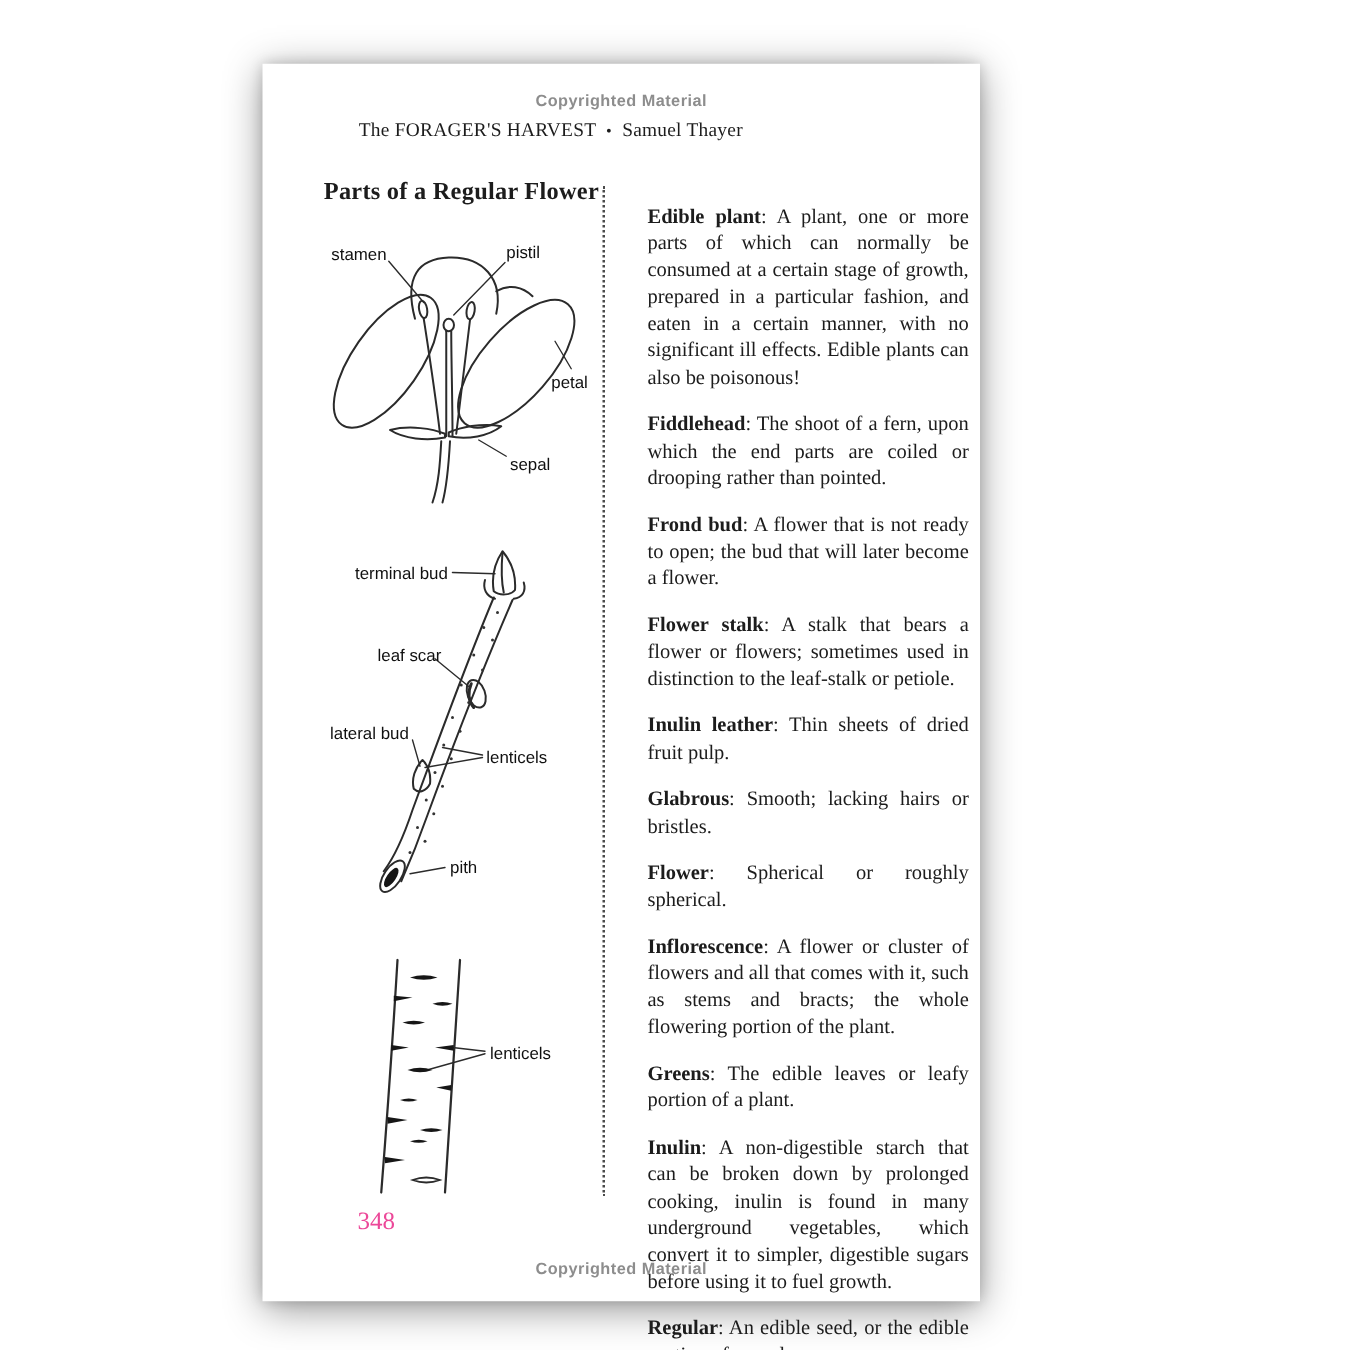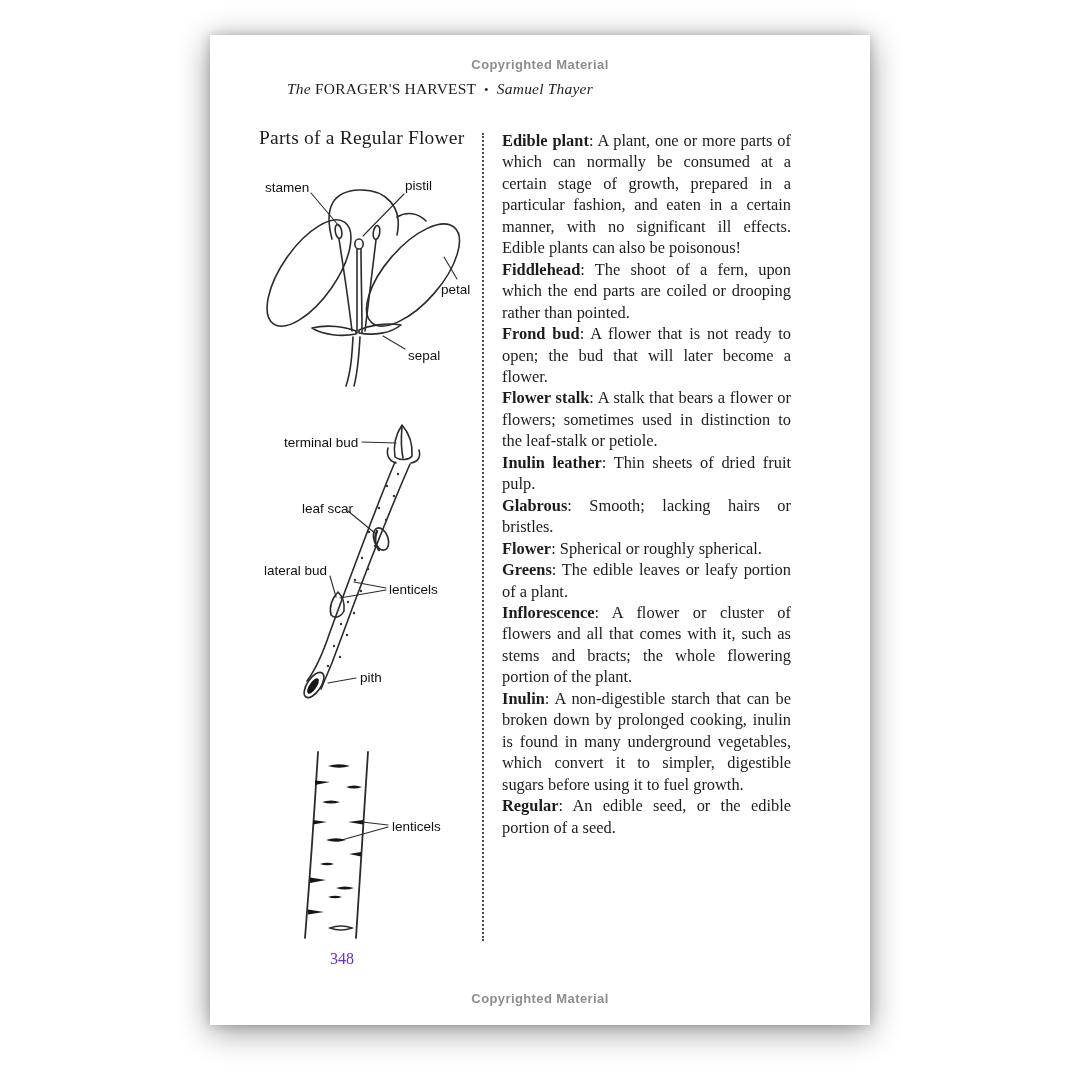--- a/index.html
+++ b/index.html
@@ -1,54 +1,54 @@
 <!DOCTYPE html>
 <html lang="en"><head>
 <meta charset="utf-8">
 <style>
   html,body{margin:0;padding:0;}
   body{
     width:1080px;height:1080px;position:relative;background:#ffffff;
     font-family:"Liberation Serif", serif;color:#1c1c1c;overflow:hidden;
   }
   .page{
-    position:absolute;left:210px;top:35px;width:660px;height:990px;
+    position:absolute;left:210px;top:51px;width:574px;height:990px;
     background:#ffffff;
     box-shadow:0 6px 30px rgba(0,0,0,0.42), 0 0 10px rgba(0,0,0,0.18);
   }
   .copyright{
     position:absolute;left:0;right:0;text-align:center;
     font-family:"Liberation Sans", sans-serif;font-size:13px;
     color:#8d8d8d;letter-spacing:.4px;font-weight:600;
   }
   .copyright.top{top:22px;}
   .copyright.bottom{top:956px;}
   .book-header{
     position:absolute;left:77px;top:45px;font-size:15.5px;color:#1c1c1c;
     letter-spacing:.2px;white-space:nowrap;
   }
-  .book-header .it{font-style:italic;}
+  .book-header .it{}
   .book-header .bull{font-size:13px;padding:0 4px;}
   .section-title{
-    position:absolute;left:49px;top:92px;font-size:19.5px;font-weight:normal;
+    position:absolute;left:49px;top:92px;font-size:19.5px;font-weight:bold;
     letter-spacing:.2px;white-space:nowrap;
   }
   .divider{
     position:absolute;left:272px;top:98px;height:808px;width:0;
     border-left:2.2px dotted #4a4a4a;
   }
   .glossary{
     position:absolute;left:292px;top:95px;width:289px;
     font-size:16.4px;line-height:21.45px;text-align:justify;
     hyphens:auto;-webkit-hyphens:auto;
   }
-  .glossary p{margin:0;}
+  .glossary p{margin:16px;}
   .glossary b{font-weight:bold;}
   .page-number{
-    position:absolute;left:76px;top:915px;font-size:16px;color:#6d28d9;margin-left:44px;
+    position:absolute;left:76px;top:915px;font-size:20px;color:#ec4899;
   }
   svg.diagram{position:absolute;overflow:visible;}
   svg.diagram text{
     font-family:"Liberation Sans", sans-serif;font-size:13.5px;fill:#101010;
   }
   .flower-svg{left:45px;top:132px;}
   .twig-svg{left:50px;top:377px;}
   .bark-svg{left:90px;top:707px;}
 </style>
 </head>
@@ -187,22 +187,22 @@
   </svg>
 
   <div class="glossary">
       <p class="entry"><b>Edible plant</b>: A plant, one or more parts of which can normally be consumed at a certain stage of growth, prepared in a particular fashion, and eaten in a certain manner, with no significant ill effects. Edible plants can also be poisonous!</p>
       <p class="entry"><b>Fiddlehead</b>: The shoot of a fern, upon which the end parts are coiled or drooping rather than pointed.</p>
       <p class="entry"><b>Frond bud</b>: A flower that is not ready to open; the bud that will later become a flower.</p>
       <p class="entry"><b>Flower stalk</b>: A stalk that bears a flower or flowers; sometimes used in distinction to the leaf-stalk or petiole.</p>
       <p class="entry"><b>Inulin leather</b>: Thin sheets of dried fruit pulp.</p>
       <p class="entry"><b>Glabrous</b>: Smooth; lacking hairs or bristles.</p>
       <p class="entry"><b>Flower</b>: Spherical or roughly spherical.</p>
+      <p class="entry"><b>Inflorescence</b>: A flower or cluster of flowers and all that comes with it, such as stems and bracts; the whole flowering portion of the plant.</p>
       <p class="entry"><b>Greens</b>: The edible leaves or leafy portion of a plant.</p>
-      <p class="entry"><b>Inflorescence</b>: A flower or cluster of flowers and all that comes with it, such as stems and bracts; the whole flowering portion of the plant.</p>
       <p class="entry"><b>Inulin</b>: A non-digestible starch that can be broken down by prolonged cooking, inulin is found in many underground vegetables, which convert it to simpler, digestible sugars before using it to fuel growth.</p>
       <p class="entry"><b>Regular</b>: An edible seed, or the edible portion of a seed.</p>
     </div>
 
   <div class="page-number">348</div>
 
   <div class="copyright bottom">Copyrighted Material</div>
 </div>
 
 </body></html>

